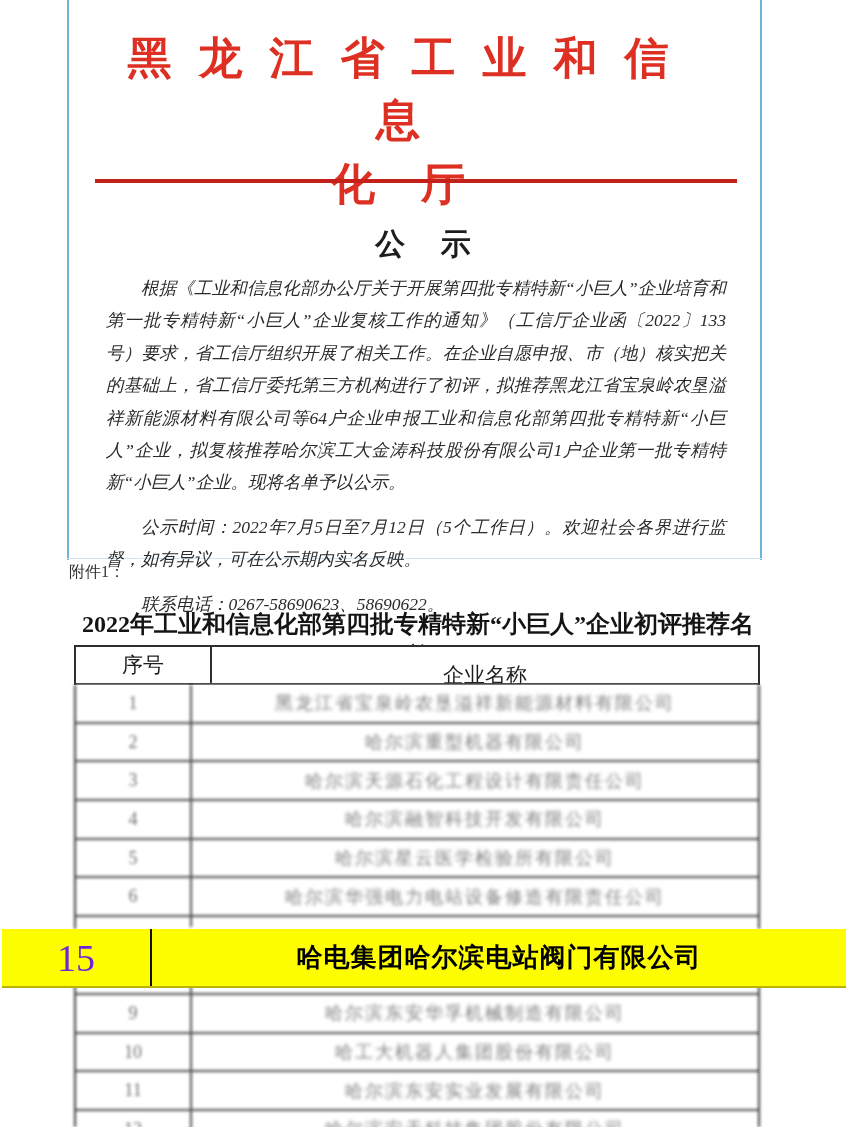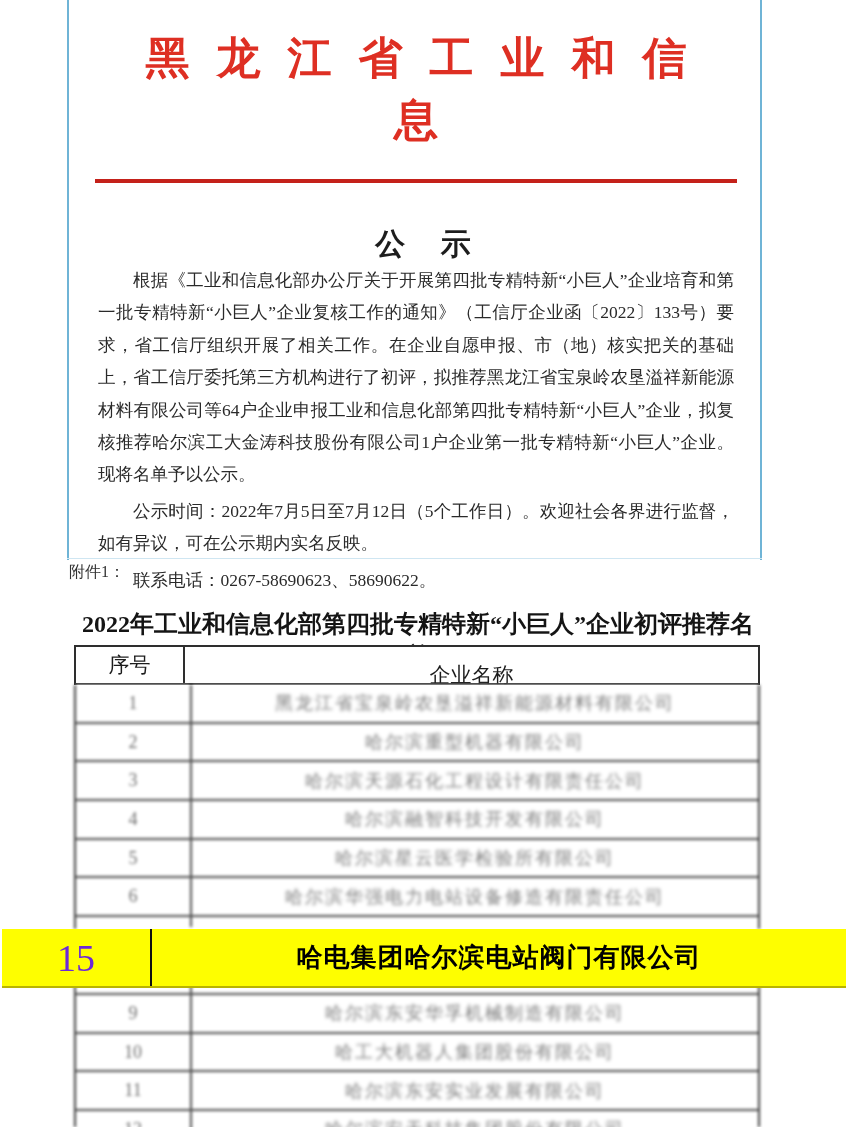--- a/index.html
+++ b/index.html
@@ -8,41 +8,41 @@
     overflow:hidden; font-family:"Liberation Serif","DejaVu Serif",serif;
   }
 
   
   .frame-line { position:absolute; background:#6fb4d6; }
   .frame-left  { left:67px; top:0; width:2px; height:560px; }
   .frame-right { left:760px; top:0; width:2px; height:560px; }
   .frame-bottom{ left:67px; top:558px; width:695px; height:1px; background:#cfe6f2; }
 
   
-  .letterhead { position:absolute; left:90px; top:28px; width:652px; text-align:center;
+  .letterhead { position:absolute; left:72px; top:28px; width:652px; text-align:center;
                 color:#de2f23; font-weight:bold; }
   .lh-line1 { font-size:44px; letter-spacing:27px; padding-left:27px; line-height:62px; }
   .lh-line2 { font-size:44px; letter-spacing:46px; padding-left:46px; line-height:58px; margin-top:4px; }
   .red-rule { position:absolute; left:95px; top:179px; width:642px; height:4px; background:#c4211a; }
 
   
   .notice-title { position:absolute; left:95px; top:224px; width:642px; text-align:center;
                   font-size:30px; font-weight:bold; letter-spacing:14px; padding-left:14px; color:#1d1d1d; }
   .notice-body { position:absolute; left:94px; top:260px; width:644px; font-size:17.5px;
                  line-height:32.4px; color:#2a2a2a; text-align:justify; }
-  .notice-body p { margin:4px; text-indent:2em; }
+  .notice-body p { margin:12px; text-indent:2em;font-style:italic; }
 
   .attach-label { position:absolute; left:69px; top:562px; font-size:16px; color:#333333; }
 
   
   .table-title { position:absolute; left:74px; top:608px; width:688px; text-align:center;
                  font-size:24px; font-weight:bold; color:#141414; }
   .tbl-header { position:absolute; left:74px; top:645px; width:686px; height:40px;
                 border:2px solid #2e2e2e; box-sizing:border-box; display:flex; background:#fff; }
-  .th-no   { width:109px; border-right:2px solid #2e2e2e; box-sizing:border-box;
+  .th-no   { width:136px; border-right:2px solid #2e2e2e; box-sizing:border-box;
              display:flex; align-items:center; justify-content:center; font-size:21px; color:#1c1c1c; }
   .th-name { flex:1; display:flex; align-items:center; justify-content:center; font-size:21px; color:#1c1c1c;margin-top:20px; }
 
   .rows-group { position:absolute; left:74px; width:686px; box-sizing:border-box;
                 border-left:2px solid #3a3a3a; border-right:2px solid #3a3a3a;
                 filter:blur(1.5px); background:#fff; }
   .rows-top    { top:685px; height:244px; }
   .rows-bottom { top:985px; height:142px; }
   .row { height:36.7px; border-bottom:2px solid #4a4a4a; display:flex; }
   .row-partial { height:10px; display:flex; }
@@ -67,20 +67,21 @@
 <body>
 
 <div class="page">
 
   <div class="frame-line frame-left"></div>
   <div class="frame-line frame-right"></div>
   <div class="frame-line frame-bottom"></div>
 
   <div class="letterhead">
     <div class="lh-line1">黑龙江省工业和信息</div>
+    <div class="lh-line2">化厅</div>
   </div>
   <div class="red-rule"></div>
 
   <div class="notice-title">公 示</div>
 
   <div class="notice-body">
     <p>根据《工业和信息化部办公厅关于开展第四批专精特新“小巨人”企业培育和第一批专精特新“小巨人”企业复核工作的通知》（工信厅企业函〔2022〕133号）要求，省工信厅组织开展了相关工作。在企业自愿申报、市（地）核实把关的基础上，省工信厅委托第三方机构进行了初评，拟推荐黑龙江省宝泉岭农垦溢祥新能源材料有限公司等64户企业申报工业和信息化部第四批专精特新“小巨人”企业，拟复核推荐哈尔滨工大金涛科技股份有限公司1户企业第一批专精特新“小巨人”企业。现将名单予以公示。</p>
     <p>公示时间：2022年7月5日至7月12日（5个工作日）。欢迎社会各界进行监督，如有异议，可在公示期内实名反映。</p>
     <p>联系电话：0267-58690623、58690622。</p>
   </div>

